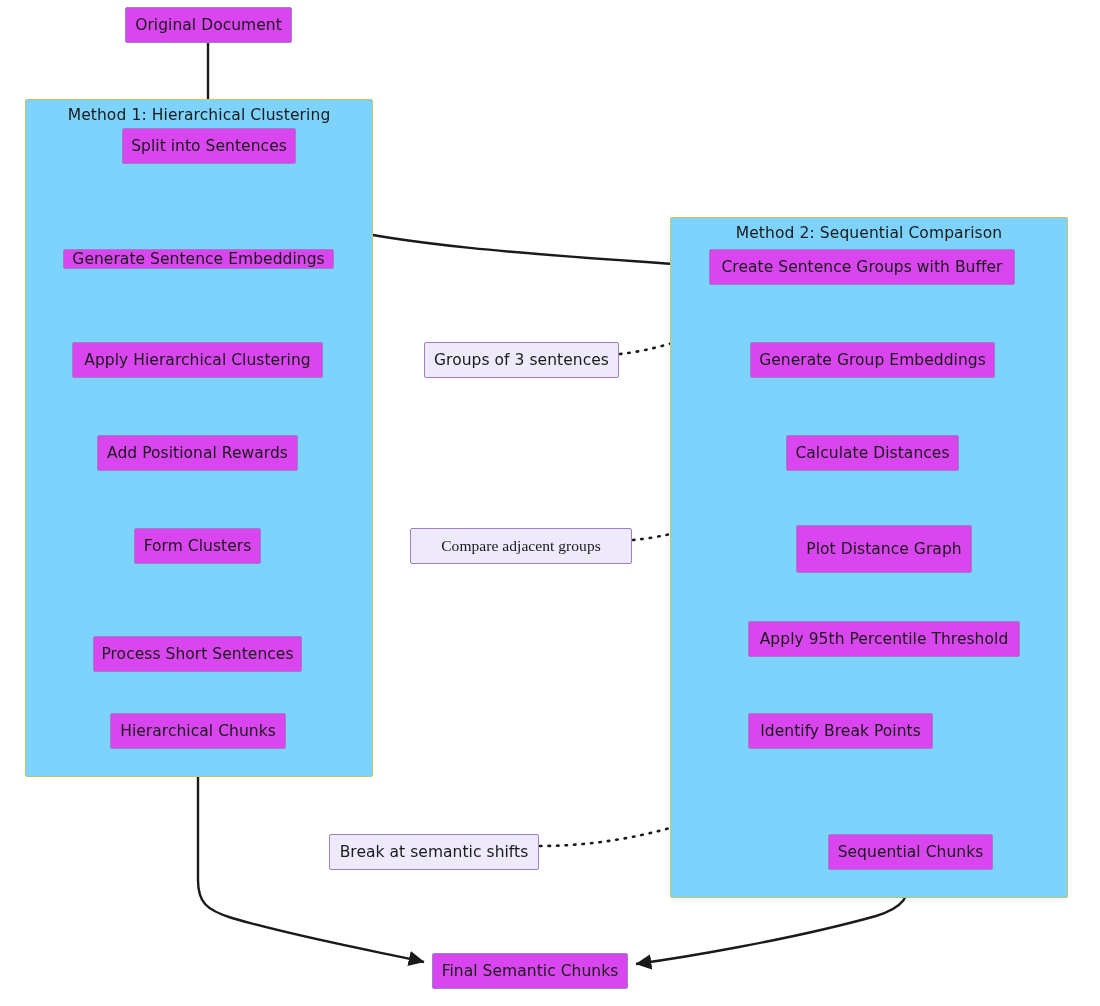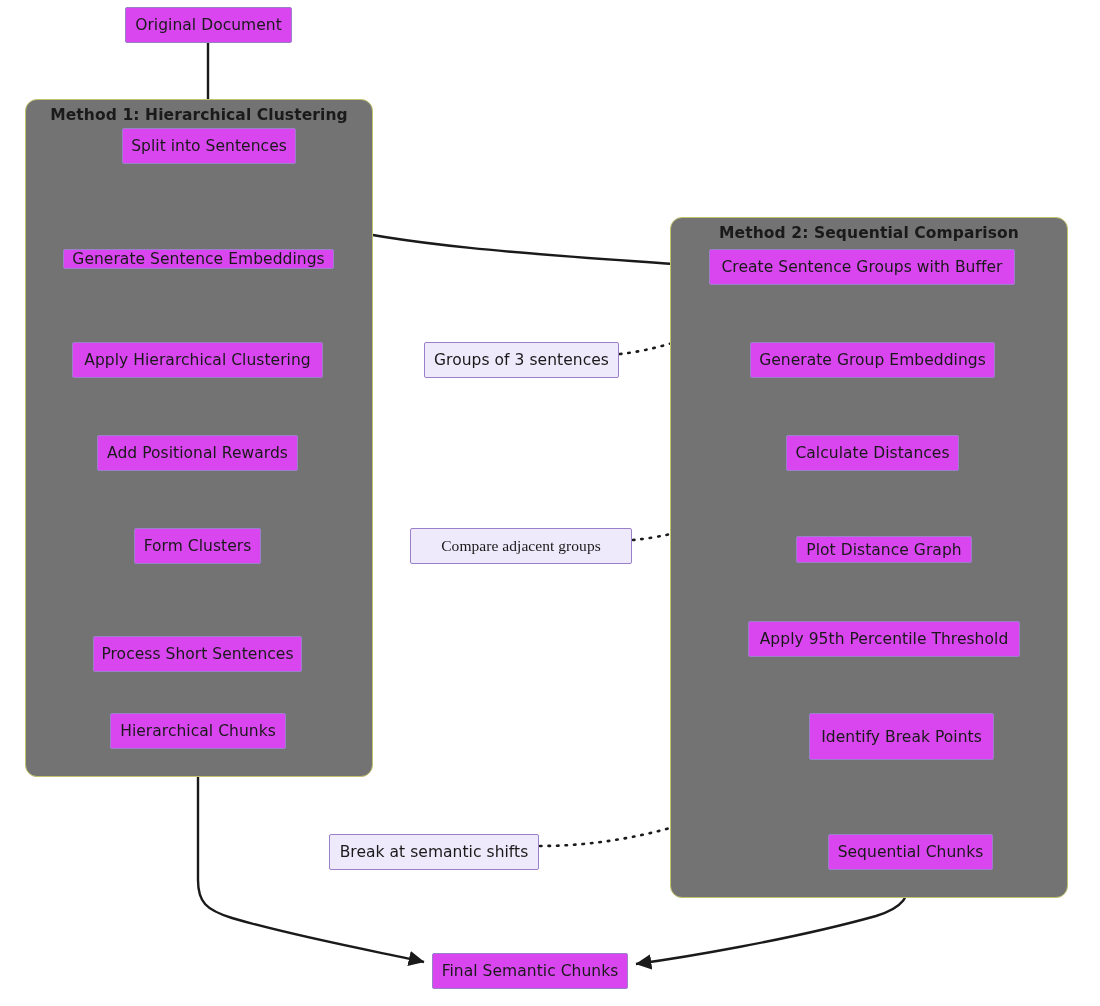--- a/index.html
+++ b/index.html
@@ -21,25 +21,24 @@
   #edge-layer {
     position: absolute;
     left: 0;
     top: 0;
     width: 1100px;
     height: 1006px;
     pointer-events: none;
   }
   .subgraph {
     position: absolute;
-    background: #737373;
+    background: #7dd3fc;
     border: 1.3px solid #c3c36b;
-    border-radius: 12px;
+    border-radius: 2px;
     box-sizing: border-box;
-    font-weight: bold;
   }
   .subgraph-title {
     position: absolute;
     left: 0;
     right: 0;
     top: 6px;
     text-align: center;
     font-size: 15.5px;
     color: #1a1a1a;
     letter-spacing: 0.1px;
@@ -147,29 +146,29 @@
   </div>
 
   <div class="node" style="left:750px; top:342px; width:245px; height:36px;">
     <span>Generate Group Embeddings</span>
   </div>
 
   <div class="node" style="left:786px; top:435px; width:173px; height:36px;">
     <span>Calculate Distances</span>
   </div>
 
-  <div class="node" style="left:796px; top:536px; width:176px; height:27px;">
+  <div class="node" style="left:796px; top:525px; width:176px; height:48px;">
     <span>Plot Distance Graph</span>
   </div>
 
   <div class="node" style="left:748px; top:621px; width:272px; height:36px;">
     <span>Apply 95th Percentile Threshold</span>
   </div>
 
-  <div class="node" style="left:809px; top:713px; width:185px; height:47px;">
+  <div class="node" style="left:748px; top:713px; width:185px; height:36px;">
     <span>Identify Break Points</span>
   </div>
 
   <div class="node" style="left:828px; top:834px; width:165px; height:36px;">
     <span>Sequential Chunks</span>
   </div>
 
   <div class="node" style="left:432px; top:953px; width:196px; height:36px;">
     <span>Final Semantic Chunks</span>
   </div>

